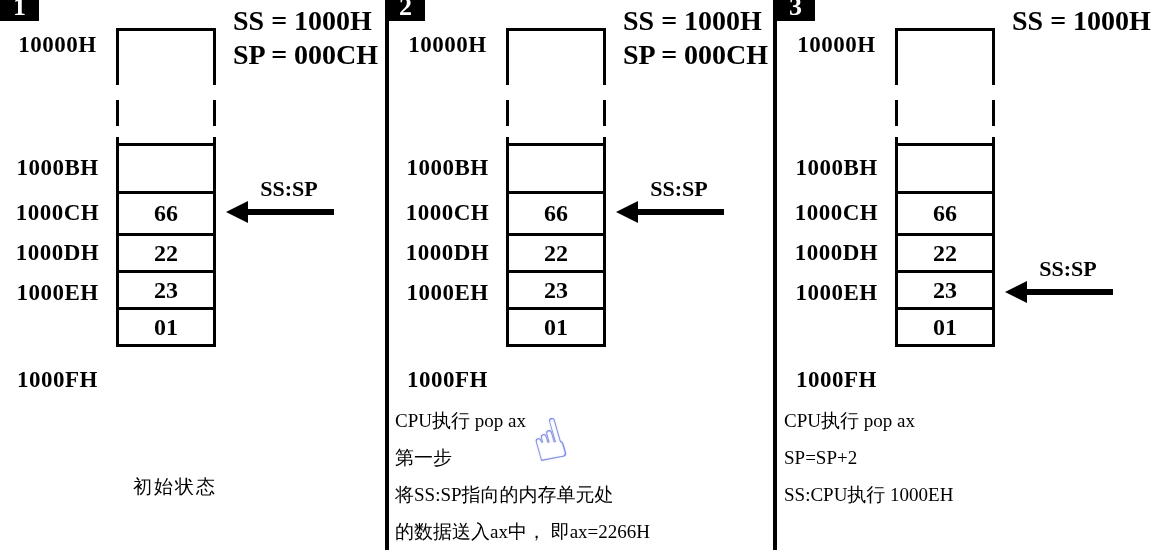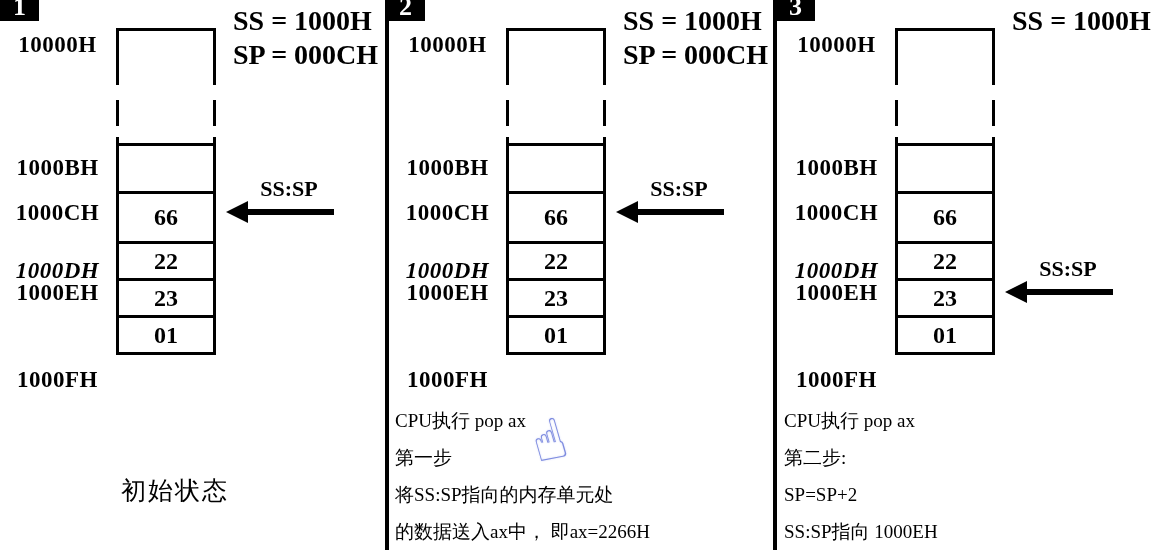--- a/index.html
+++ b/index.html
@@ -27,55 +27,55 @@
 
   
   .reg-block { position:absolute; left:233px; top:4px; font-weight:bold;
                font-size:28px; line-height:34px; white-space:nowrap; }
 
   
   .addr { position:absolute; left:4px; width:107px; text-align:center;
           font-weight:bold; font-size:23px; height:28px; line-height:28px;
           letter-spacing:0.5px; white-space:nowrap; }
   .a-top { top:31px; }
-  .a-0 { top:154px; } .a-1 { top:199px; } .a-2 { top:257px;font-style:italic; }
+  .a-0 { top:154px; } .a-1 { top:199px; } .a-2 { top:239px; }
   .a-3 { top:279px; } .a-4 { top:319px;margin-top:47px; }
 
   
   .cap-top { position:absolute; left:116px; top:28px; width:100px; height:31px;
              border:3px solid #000; border-bottom:none; }
   .dash { position:absolute; width:3px; top:59px; height:78px;
           background:repeating-linear-gradient(to bottom,#000 0 26px,transparent 26px 41px); }
   .dash-l { left:116px; } .dash-r { left:213px; }
   .stub { position:absolute; width:3px; top:137px; height:7px; background:#000; }
   .stub-l { left:116px; } .stub-r { left:213px; }
 
   .mem-table { position:absolute; left:116px; top:143px; width:100px;
                border:3px solid #000; background:#fff; }
   .mem-row { border-top:3px solid #000; display:flex; align-items:center;
              justify-content:center; font-weight:bold; font-size:24px; }
   .mem-row.first { border-top:none; height:45px; }
-  .mem-row.h38 { height:50px; }
+  .mem-row.h38 { height:42px; }
   .mem-row.h37 { height:37px; }
 
   
   .pointer { position:absolute; left:226px; width:108px; }
   .ptr-c { top:177px; }   
   .ptr-e { top:257px; }   
   .pointer-label { font-weight:bold; font-size:22px; height:23px; line-height:23px;
                    text-align:center; padding-left:18px; }
   .pointer-shaft { position:relative; height:24px; }
   .pointer-shaft .bar  { position:absolute; left:12px; right:0; top:9px; height:6px; background:#000; }
   .pointer-shaft .head { position:absolute; left:0; top:1px; width:0; height:0;
                          border-top:11px solid transparent; border-bottom:11px solid transparent;
                          border-right:22px solid #000; }
 
   
   .caption-center { position:absolute; left:55px; top:474px; width:240px;
-                    text-align:center; font-size:25px; letter-spacing:2px; }
+                    text-align:center; font-size:19px; letter-spacing:2px; }
   .caption-lines { position:absolute; left:5px; top:402px; width:378px;
                    font-size:19px; line-height:37px; white-space:nowrap; }
 
   
   .hand-cursor { position:absolute; left:142px; top:413px; font-size:56px; line-height:1;
                  color:#7d8bdf; font-family:"DejaVu Sans",sans-serif;
                  transform:rotate(-16deg); font-weight:normal;
                  text-shadow:0 0 2px #c9cff5; }
 </style>
 </head>
@@ -192,19 +192,18 @@
     </div>
     <div class="pointer ptr-e">
       <div class="pointer-label">SS:SP</div>
       <div class="pointer-shaft">
         <span class="head"></span>
         <span class="bar"></span>
       </div>
     </div>
     <div class="caption-lines">
       <div>CPU执行 pop ax</div>
-      <div>第二步:</div>
       <div>SP=SP+2</div>
-      <div>SS:SP指向 1000EH</div>
+      <div>SS:CPU执行 1000EH</div>
     </div>
   </div>
 
 </div>
 
 </body></html>

